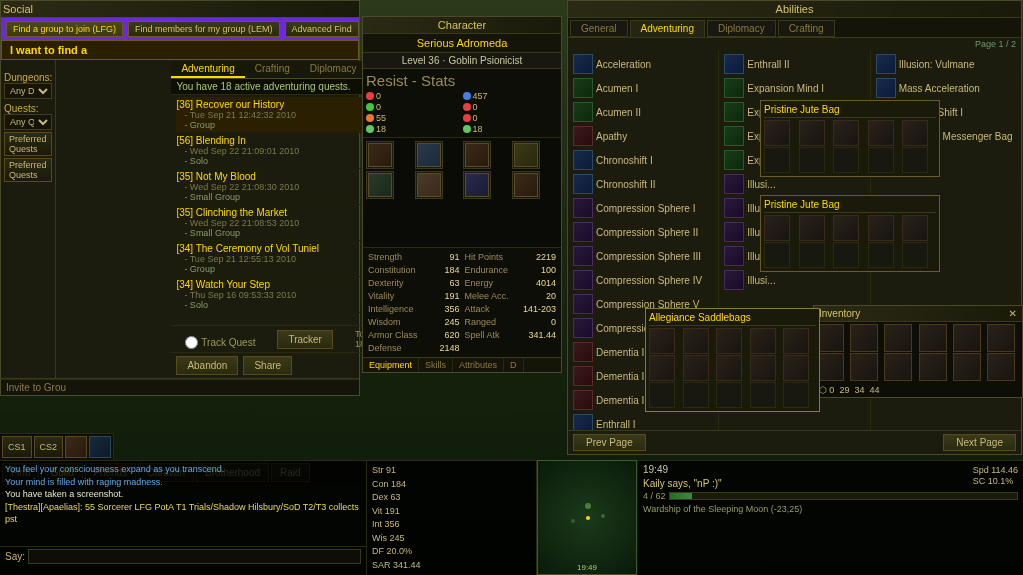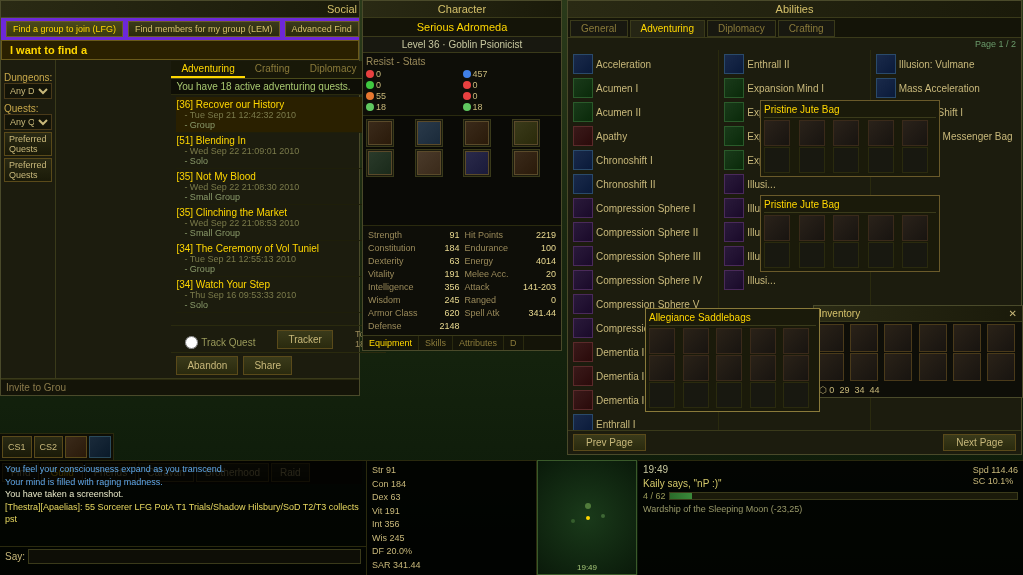--- a/index.html
+++ b/index.html
@@ -26,21 +26,21 @@
     .social-panel {
       position: absolute;
       left: 0;
       top: 0;
       width: 360px;
       background: #1c1c0e;
       border: 1px solid #4a4a2a;
     }
     .panel-title-bar {
       background: linear-gradient(90deg, #2a2a14, #1a1a0a);
-      text-align: right;
+      text-align: left;
       padding: 2px;
       color: #d4c06a;
       font-size: 11px;
       border-bottom: 1px solid #4a4a2a;
     }
     .lfg-bar {
       background: #6d28d9;
       padding: 3px 5px;
       display: flex;
       gap: 5px;
@@ -218,21 +218,21 @@
     }
     .nav-btn.active {
       background: linear-gradient(180deg, #3a3010, #2a2008);
       color: #ffd700;
     }
 
     
     .character-panel {
       position: absolute;
       left: 362px;
-      top: 0;
+      top: 16px;
       width: 200px;
       background: #1c1c0e;
       border: 1px solid #4a4a2a;
     }
     .char-title {
       text-align: center;
       padding: 2px;
       color: #d4c06a;
       background: linear-gradient(90deg, #2a2a14, #1a1a0a);
       font-size: 11px;
@@ -705,21 +705,21 @@
       </div>
       <div class="quest-info-bar">You have 18 active adventuring quests.</div>
 
       <div class="quest-list">
         <div class="quest-item selected">
           <div class="quest-title">[36] Recover our History</div>
           <div class="quest-date">- Tue Sep 21 12:42:32 2010</div>
           <div class="quest-type">- Group</div>
         </div>
         <div class="quest-item">
-          <div class="quest-title">[51] Blending In</div>
+          <div class="quest-title">[56] Blending In</div>
           <div class="quest-date">- Wed Sep 22 21:09:01 2010</div>
           <div class="quest-type">- Solo</div>
         </div>
         <div class="quest-item">
           <div class="quest-title">[35] Not My Blood</div>
           <div class="quest-date">- Wed Sep 22 21:08:30 2010</div>
           <div class="quest-type">- Small Group</div>
         </div>
         <div class="quest-item">
           <div class="quest-title">[35] Clinching the Market</div>
@@ -766,21 +766,21 @@
   <button class="nav-btn">Brotherhood</button>
   <button class="nav-btn">Raid</button>
 </div>
 
 <div class="character-panel">
   <div class="char-title">Character</div>
   <div class="char-name">Serious Adromeda</div>
   <div class="char-level">Level 36 · Goblin Psionicist</div>
 
   <div style="background:#0e0e08;padding:3px;border-bottom:1px solid #2a2a0e;">
-    <div style="font-size:10px;color:#9a8a5a;margin-bottom:2px;">Resist - Stats</div>
+    <div style="font-size:15px;color:#9a8a5a;margin-bottom:2px;">Resist - Stats</div>
     <div style="display:grid;grid-template-columns:1fr 1fr;gap:1px;">
       <div style="display:flex;align-items:center;gap:2px;font-size:9px;">
           <div style="width:8px;height:8px;border-radius:50%;background:#e84040;"></div>
           <span style="color:#c8b87a;">0</span>
         </div>
       <div style="display:flex;align-items:center;gap:2px;font-size:9px;">
           <div style="width:8px;height:8px;border-radius:50%;background:#4080e8;"></div>
           <span style="color:#c8b87a;">457</span>
         </div>
       <div style="display:flex;align-items:center;gap:2px;font-size:9px;">

